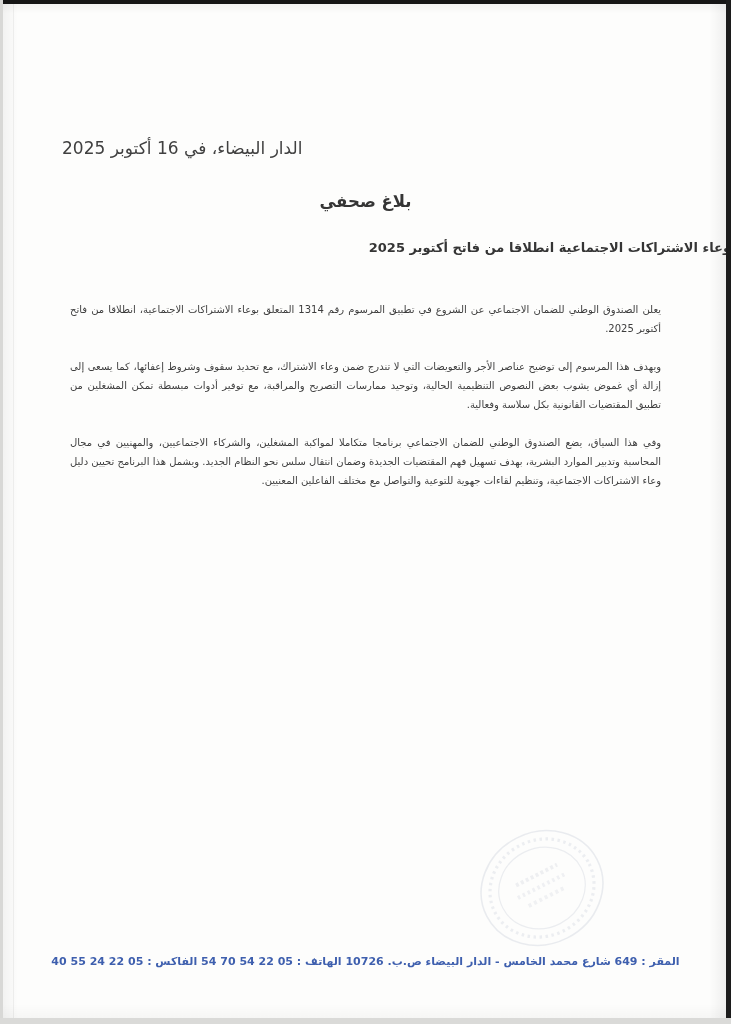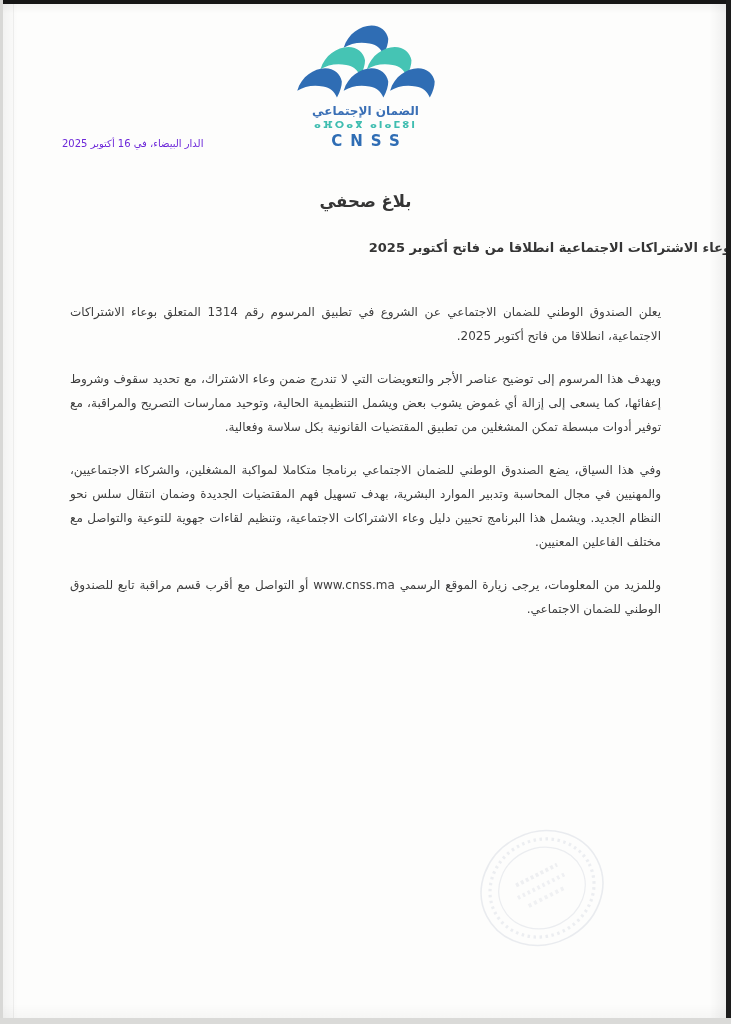--- a/index.html
+++ b/index.html
@@ -46,36 +46,36 @@
   }
   .logo-acronym{
     font-size:15px;font-weight:bold;color:#2f6db4;
     letter-spacing:8px;margin-top:2px;text-indent:8px;
   }
 
   
   .dateline{
     position:absolute;top:138px;left:62px;
     direction:rtl;
-    font-size:10px;color:#6d28d9;
+    font-size:17px;color:#404040;
   }
   .title{
     position:absolute;top:192px;left:0;right:0;
     text-align:center;direction:rtl;
     font-size:16.5px;font-weight:bold;color:#353535;
   }
   .subtitle{
     position:absolute;top:240px;left:0;right:0;
     text-align:right;direction:rtl;
     font-size:13px;font-weight:bold;color:#353535;
   }
   .body-text{
     position:absolute;top:300px;left:70px;right:70px;
     direction:rtl;
-    font-size:12px;line-height:24px;color:#3d3d3d;
+    font-size:10px;line-height:19px;color:#3d3d3d;
     text-align:justify;
   }
   .body-text p{margin:0 0 19px 0;}
   .body-text a{color:#3d3d3d;text-decoration:none;unicode-bidi:embed;}
 
   
   .stamp{
     position:absolute;top:818px;left:462px;
     width:160px;height:140px;
     opacity:0.55;
@@ -99,64 +99,46 @@
     font-size:10.5px;font-weight:700;
   }
 </style>
 </head>
 <body>
 
 <div class="scan">
   <div class="paper-shade"></div>
   <div class="fold-line"></div>
 
-  <div class="logo">
-    <svg width="150" height="77" viewBox="0 0 168 86">
-      <g>
-
-        <path transform="translate(59,0) scale(0.78)" d="M0 34 C6 14 24 2 40 2 C53 2 62 10 64 21 C64 27 62 35 57 44 C53 34 47 30 37 28 C23 25 10 28 0 34 Z" fill="#2f6db4"></path>
-
-        <path transform="translate(33,24) scale(0.78)" d="M0 34 C6 14 24 2 40 2 C53 2 62 10 64 21 C64 27 62 35 57 44 C53 34 47 30 37 28 C23 25 10 28 0 34 Z" fill="#45c4b4"></path>
-        <path transform="translate(85,24) scale(0.78)" d="M0 34 C6 14 24 2 40 2 C53 2 62 10 64 21 C64 27 62 35 57 44 C53 34 47 30 37 28 C23 25 10 28 0 34 Z" fill="#45c4b4"></path>
-
-        <path transform="translate(7,48) scale(0.78)" d="M0 34 C6 14 24 2 40 2 C53 2 62 10 64 21 C64 27 62 35 57 44 C53 34 47 30 37 28 C23 25 10 28 0 34 Z" fill="#2f6db4"></path>
-        <path transform="translate(59,48) scale(0.78)" d="M0 34 C6 14 24 2 40 2 C53 2 62 10 64 21 C64 27 62 35 57 44 C53 34 47 30 37 28 C23 25 10 28 0 34 Z" fill="#2f6db4"></path>
-        <path transform="translate(111,48) scale(0.78)" d="M0 34 C6 14 24 2 40 2 C53 2 62 10 64 21 C64 27 62 35 57 44 C53 34 47 30 37 28 C23 25 10 28 0 34 Z" fill="#2f6db4"></path>
-      </g>
-    </svg>
-    <div class="logo-ar">الضمان الإجتماعي</div>
-    <div class="logo-tifinagh">ⴰⴼⵔⴰⴳ ⴰⵏⴰⵎⵓⵏ</div>
-    <div class="logo-acronym">CNSS</div>
-  </div>
 
   <div class="dateline">الدار البيضاء، في 16 أكتوبر 2025</div>
 
   <div class="title">بلاغ صحفي</div>
   <div class="subtitle">وعاء الاشتراكات الاجتماعية انطلاقا من فاتح أكتوبر 2025</div>
 
   <div class="body-text">
     <p>يعلن الصندوق الوطني للضمان الاجتماعي عن الشروع في تطبيق المرسوم رقم 1314 المتعلق بوعاء الاشتراكات الاجتماعية، انطلاقا من فاتح أكتوبر 2025.</p>
-    <p>ويهدف هذا المرسوم إلى توضيح عناصر الأجر والتعويضات التي لا تندرج ضمن وعاء الاشتراك، مع تحديد سقوف وشروط إعفائها، كما يسعى إلى إزالة أي غموض يشوب بعض ويشمل التنظيمية الحالية، وتوحيد ممارسات التصريح والمراقبة، مع توفير أدوات مبسطة تمكن المشغلين من تطبيق المقتضيات القانونية بكل سلاسة وفعالية.</p>
+    <p>ويهدف هذا المرسوم إلى توضيح عناصر الأجر والتعويضات التي لا تندرج ضمن وعاء الاشتراك، مع تحديد سقوف وشروط إعفائها، كما يسعى إلى إزالة أي غموض يشوب بعض النصوص التنظيمية الحالية، وتوحيد ممارسات التصريح والمراقبة، مع توفير أدوات مبسطة تمكن المشغلين من تطبيق المقتضيات القانونية بكل سلاسة وفعالية.</p>
     <p>وفي هذا السياق، يضع الصندوق الوطني للضمان الاجتماعي برنامجا متكاملا لمواكبة المشغلين، والشركاء الاجتماعيين، والمهنيين في مجال المحاسبة وتدبير الموارد البشرية، بهدف تسهيل فهم المقتضيات الجديدة وضمان انتقال سلس نحو النظام الجديد. ويشمل هذا البرنامج تحيين دليل وعاء الاشتراكات الاجتماعية، وتنظيم لقاءات جهوية للتوعية والتواصل مع مختلف الفاعلين المعنيين.</p>
-    <p><span>وللمزيد من المعلومات، يرجى زيارة الموقع الرسمي </span><a href="#">www.cnss.ma</a><span> أو التواصل مع أقرب قسم مراقبة تابع للصندوق الوطني للضمان الاجتماعي.</span></p>
   </div>
 
   <div class="stamp">
     <svg width="160" height="140" viewBox="0 0 160 140">
       <g transform="rotate(-27 80 70)" fill="none" stroke="#99a3b8">
         <ellipse cx="80" cy="70" rx="62" ry="56" stroke-width="1.6" opacity="0.35"></ellipse>
         <ellipse cx="80" cy="70" rx="44" ry="40" stroke-width="1.2" opacity="0.32"></ellipse>
         <ellipse cx="80" cy="70" rx="53" ry="48" stroke-width="3.2" opacity="0.30" stroke-dasharray="2.5 3.5"></ellipse>
         <path d="M58 56 L104 56" stroke-width="4" opacity="0.28" stroke-dasharray="3 2.5"></path>
         <path d="M54 68 L108 68" stroke-width="4" opacity="0.26" stroke-dasharray="2.5 3"></path>
         <path d="M60 80 L100 80" stroke-width="4" opacity="0.24" stroke-dasharray="3 3"></path>
       </g>
     </svg>
   </div>
 
   <div class="footer" style="color: rgb(62, 95, 174);">
+    <div class="footer-ar">المقر : 649 شارع محمد الخامس - الدار البيضاء ص.ب. 10726 الهاتف : 05 22 54 70 54 الفاكس : 05 22 24 55 40</div>
   </div>
 
   <div class="edge-top"></div>
   <div class="edge-right"></div>
   <div class="edge-left"></div>
   <div class="edge-bottom"></div>
 </div>
 
 </body></html>

